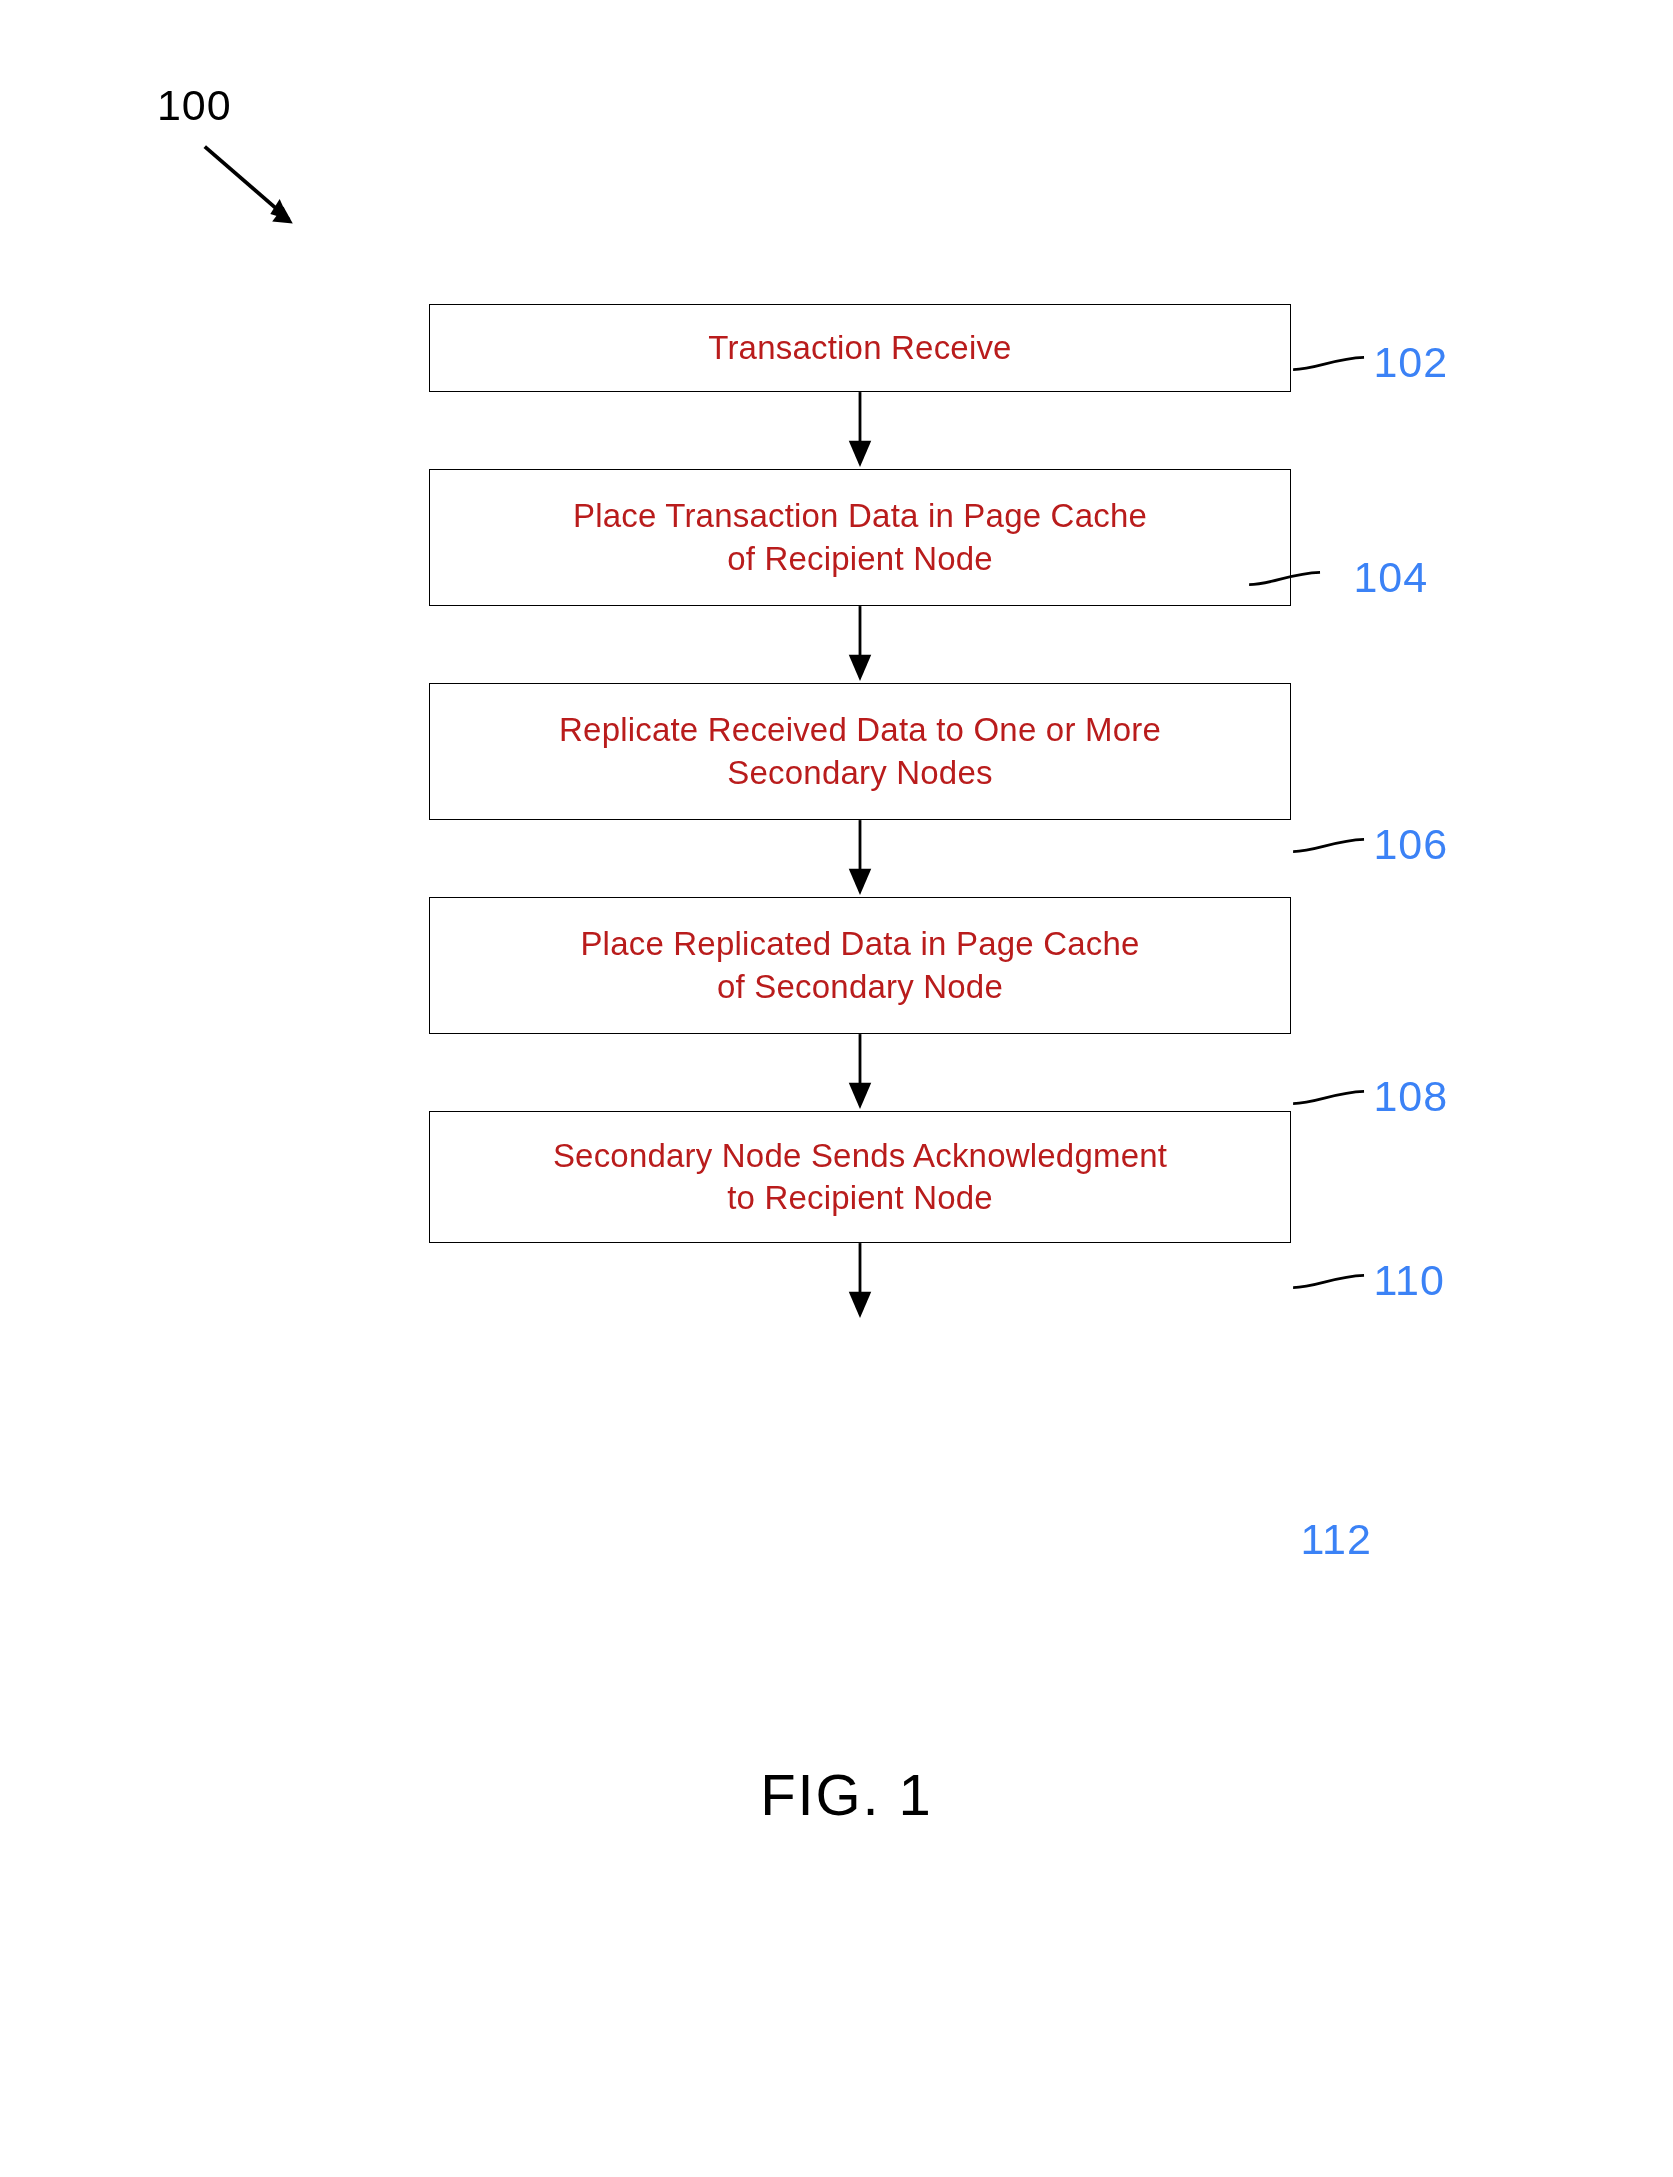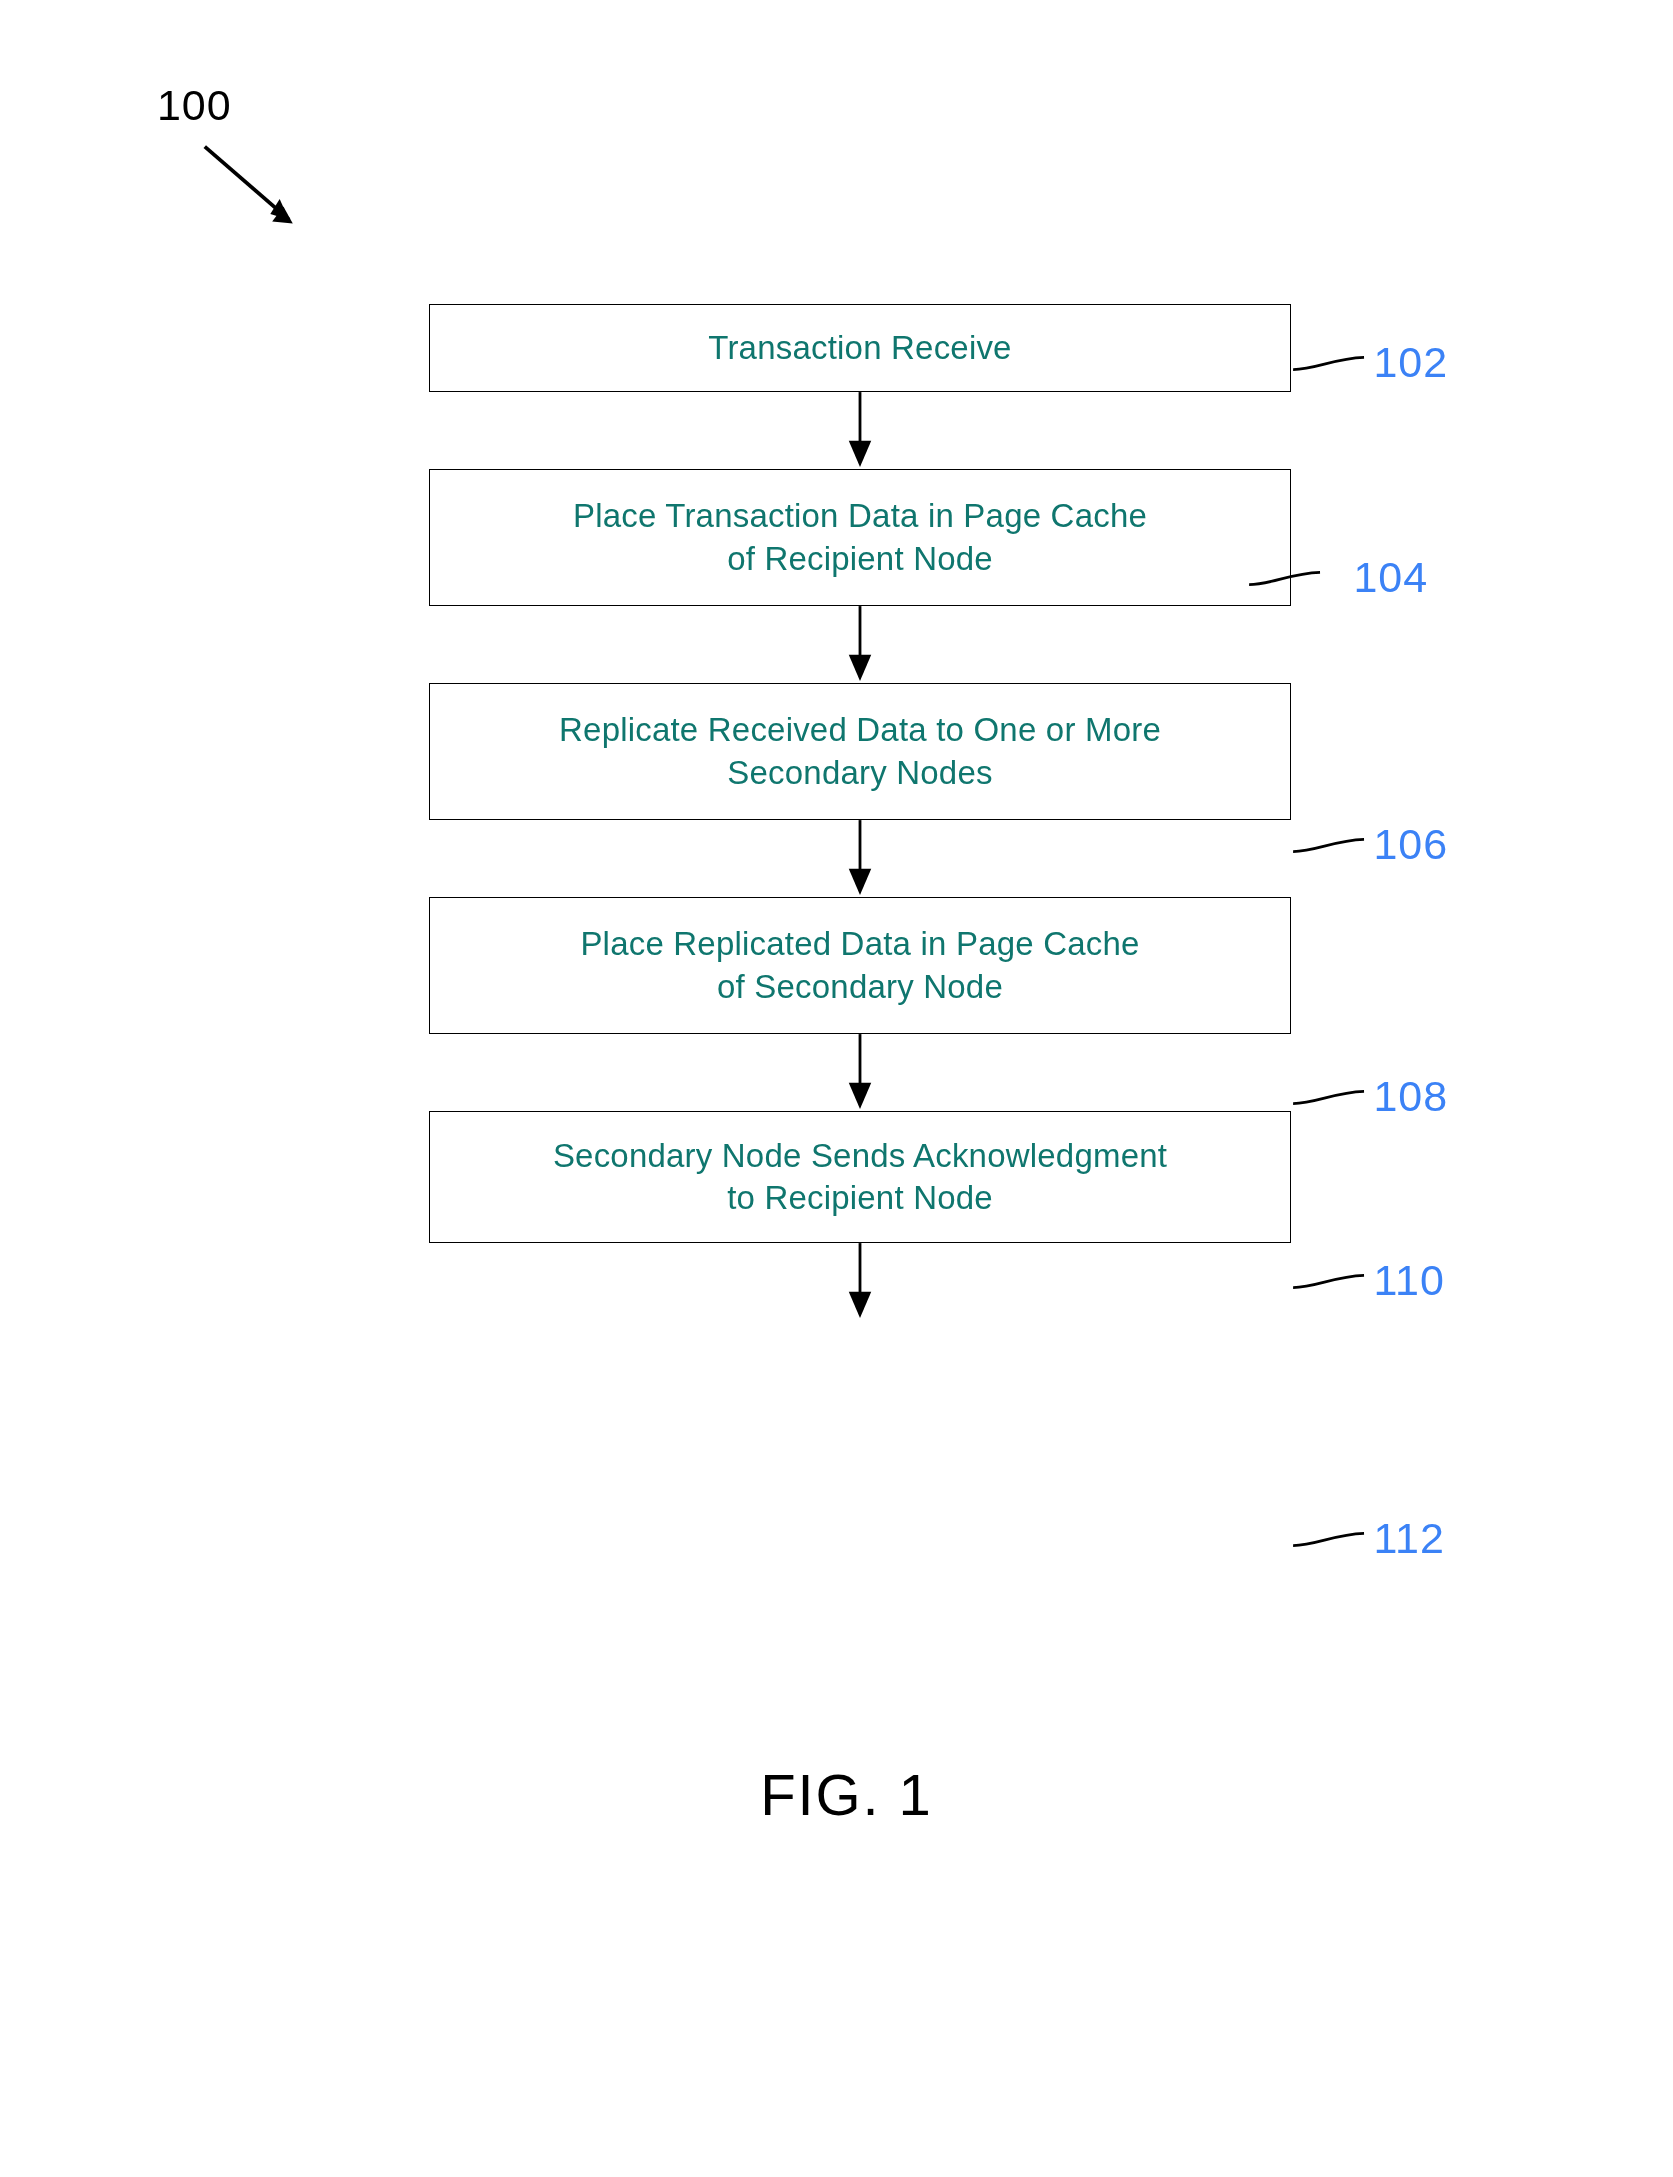--- a/index.html
+++ b/index.html
@@ -58,21 +58,21 @@
     background: #fff;
     display: flex;
     align-items: center;
     justify-content: center;
     text-align: center;
     padding: 7.5px 19px;
   }
   .node-text {
     font-size: 33px;
     line-height: 1.28;
-    color: #0f766e;
+    color: #b91c1c;
     white-space: pre-line;
     letter-spacing: 0.2px;
   }
 
   .h-102 { height: 88px; }
   .h-104 { height: 137px; }
   .h-106 { height: 137px; }
   .h-108 { height: 137px; }
   .h-110 { height: 132px; }
   .h-112 { height: 186px; }
@@ -234,21 +234,21 @@
     <span class="ref-num">108</span>
   </div>
 
   <div class="ref-callout" style="left:1293px; top:1260px;">
     <svg class="ref-leader" width="73" height="28" viewBox="0 0 78 30" xmlns="http://www.w3.org/2000/svg">
       <path d="M0,22 C24,22 44,10 76,9" stroke="#000" stroke-width="3" fill="none"></path>
     </svg>
     <span class="ref-num">110</span>
   </div>
 
-  <div class="ref-callout" style="left:1293px; top:1518px;">
+  <div class="ref-callout" style="left:1293px; top:1518px;flex-direction:column;">
     <svg class="ref-leader" width="73" height="28" viewBox="0 0 78 30" xmlns="http://www.w3.org/2000/svg">
       <path d="M0,22 C24,22 44,10 76,9" stroke="#000" stroke-width="3" fill="none"></path>
     </svg>
     <span class="ref-num">112</span>
   </div>
 
   <div class="fig-caption">FIG. 1</div>
 
 </div>
 

